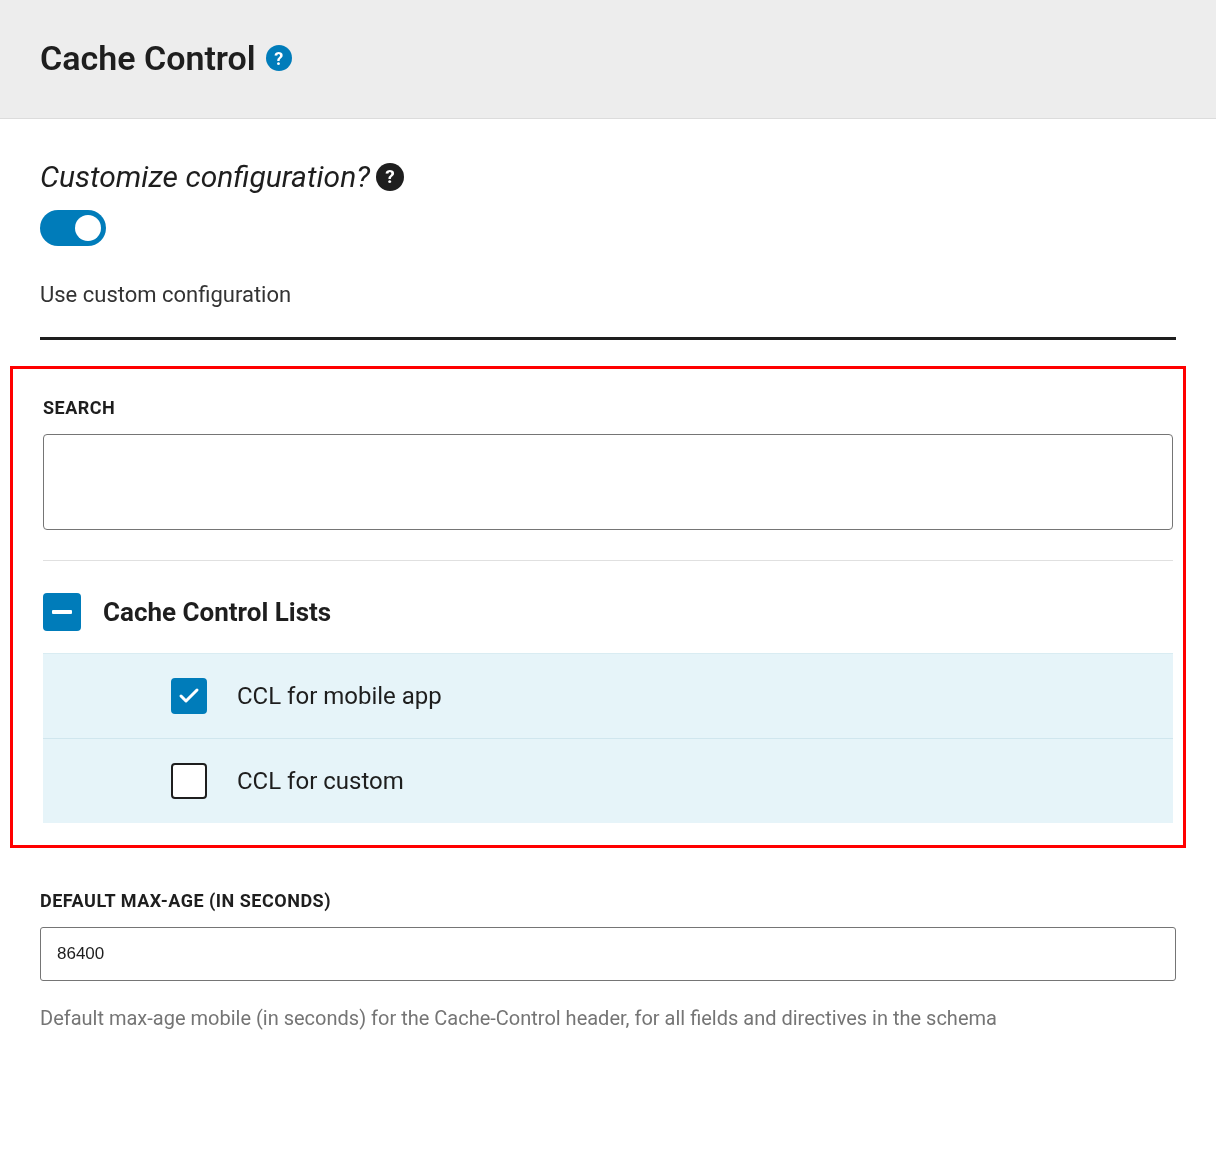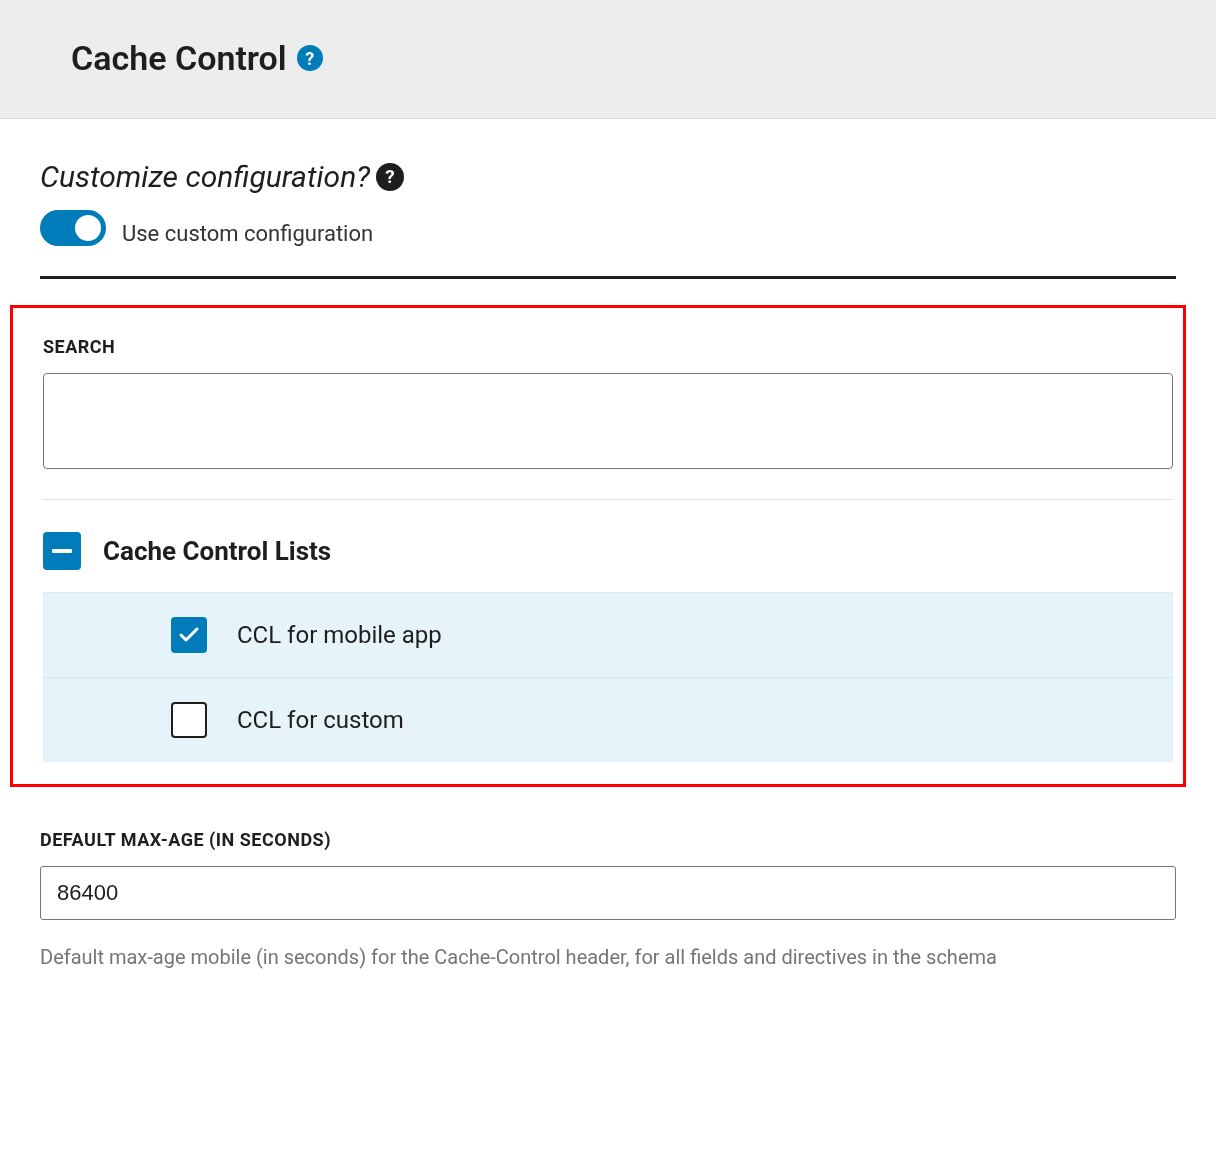--- a/index.html
+++ b/index.html
@@ -17,21 +17,20 @@
       background: #ededed;
       padding: 38px 40px 40px 40px;
       border-bottom: 1px solid #dcdcdc;
     }
     .header h1 {
       font-size: 34px;
       font-weight: 600;
       display: inline-flex;
       align-items: center;
       gap: 10px;
-      margin-left: 31px;
     }
     .help-icon {
       display: inline-flex;
       align-items: center;
       justify-content: center;
       width: 26px;
       height: 26px;
       background: #007cba;
       color: #fff;
       border-radius: 50%;
@@ -62,23 +61,24 @@
       font-size: 30px;
       font-style: italic;
       font-weight: 400;
       margin-bottom: 16px;
       display: inline-flex;
       align-items: center;
       gap: 6px;
     }
     .toggle-row {
       display: flex;
-      align-items: flex-end;
-      gap: 16px;
+      align-items: flex-start;
+      gap: 36px;
       margin-bottom: 30px;
+      flex-direction: column;
     }
     .toggle {
       width: 66px;
       height: 36px;
       background: #007cba;
       border-radius: 18px;
       position: relative;
       cursor: pointer;
     }
     .toggle-knob {
@@ -201,21 +201,21 @@
     .field-section {
       margin-top: 42px;
     }
     .text-input {
       width: 100%;
       height: 54px;
       border: 1px solid #757575;
       border-radius: 3px;
       background: #fff;
       padding: 0 16px;
-      font-size: 22px;
+      font-size: 17px;
       color: #1e1e1e;
     }
     .help-text {
       font-size: 20px;
       color: #757575;
       margin-top: 18px;
       line-height: 1.9;
     }
   </style>
 </head>

